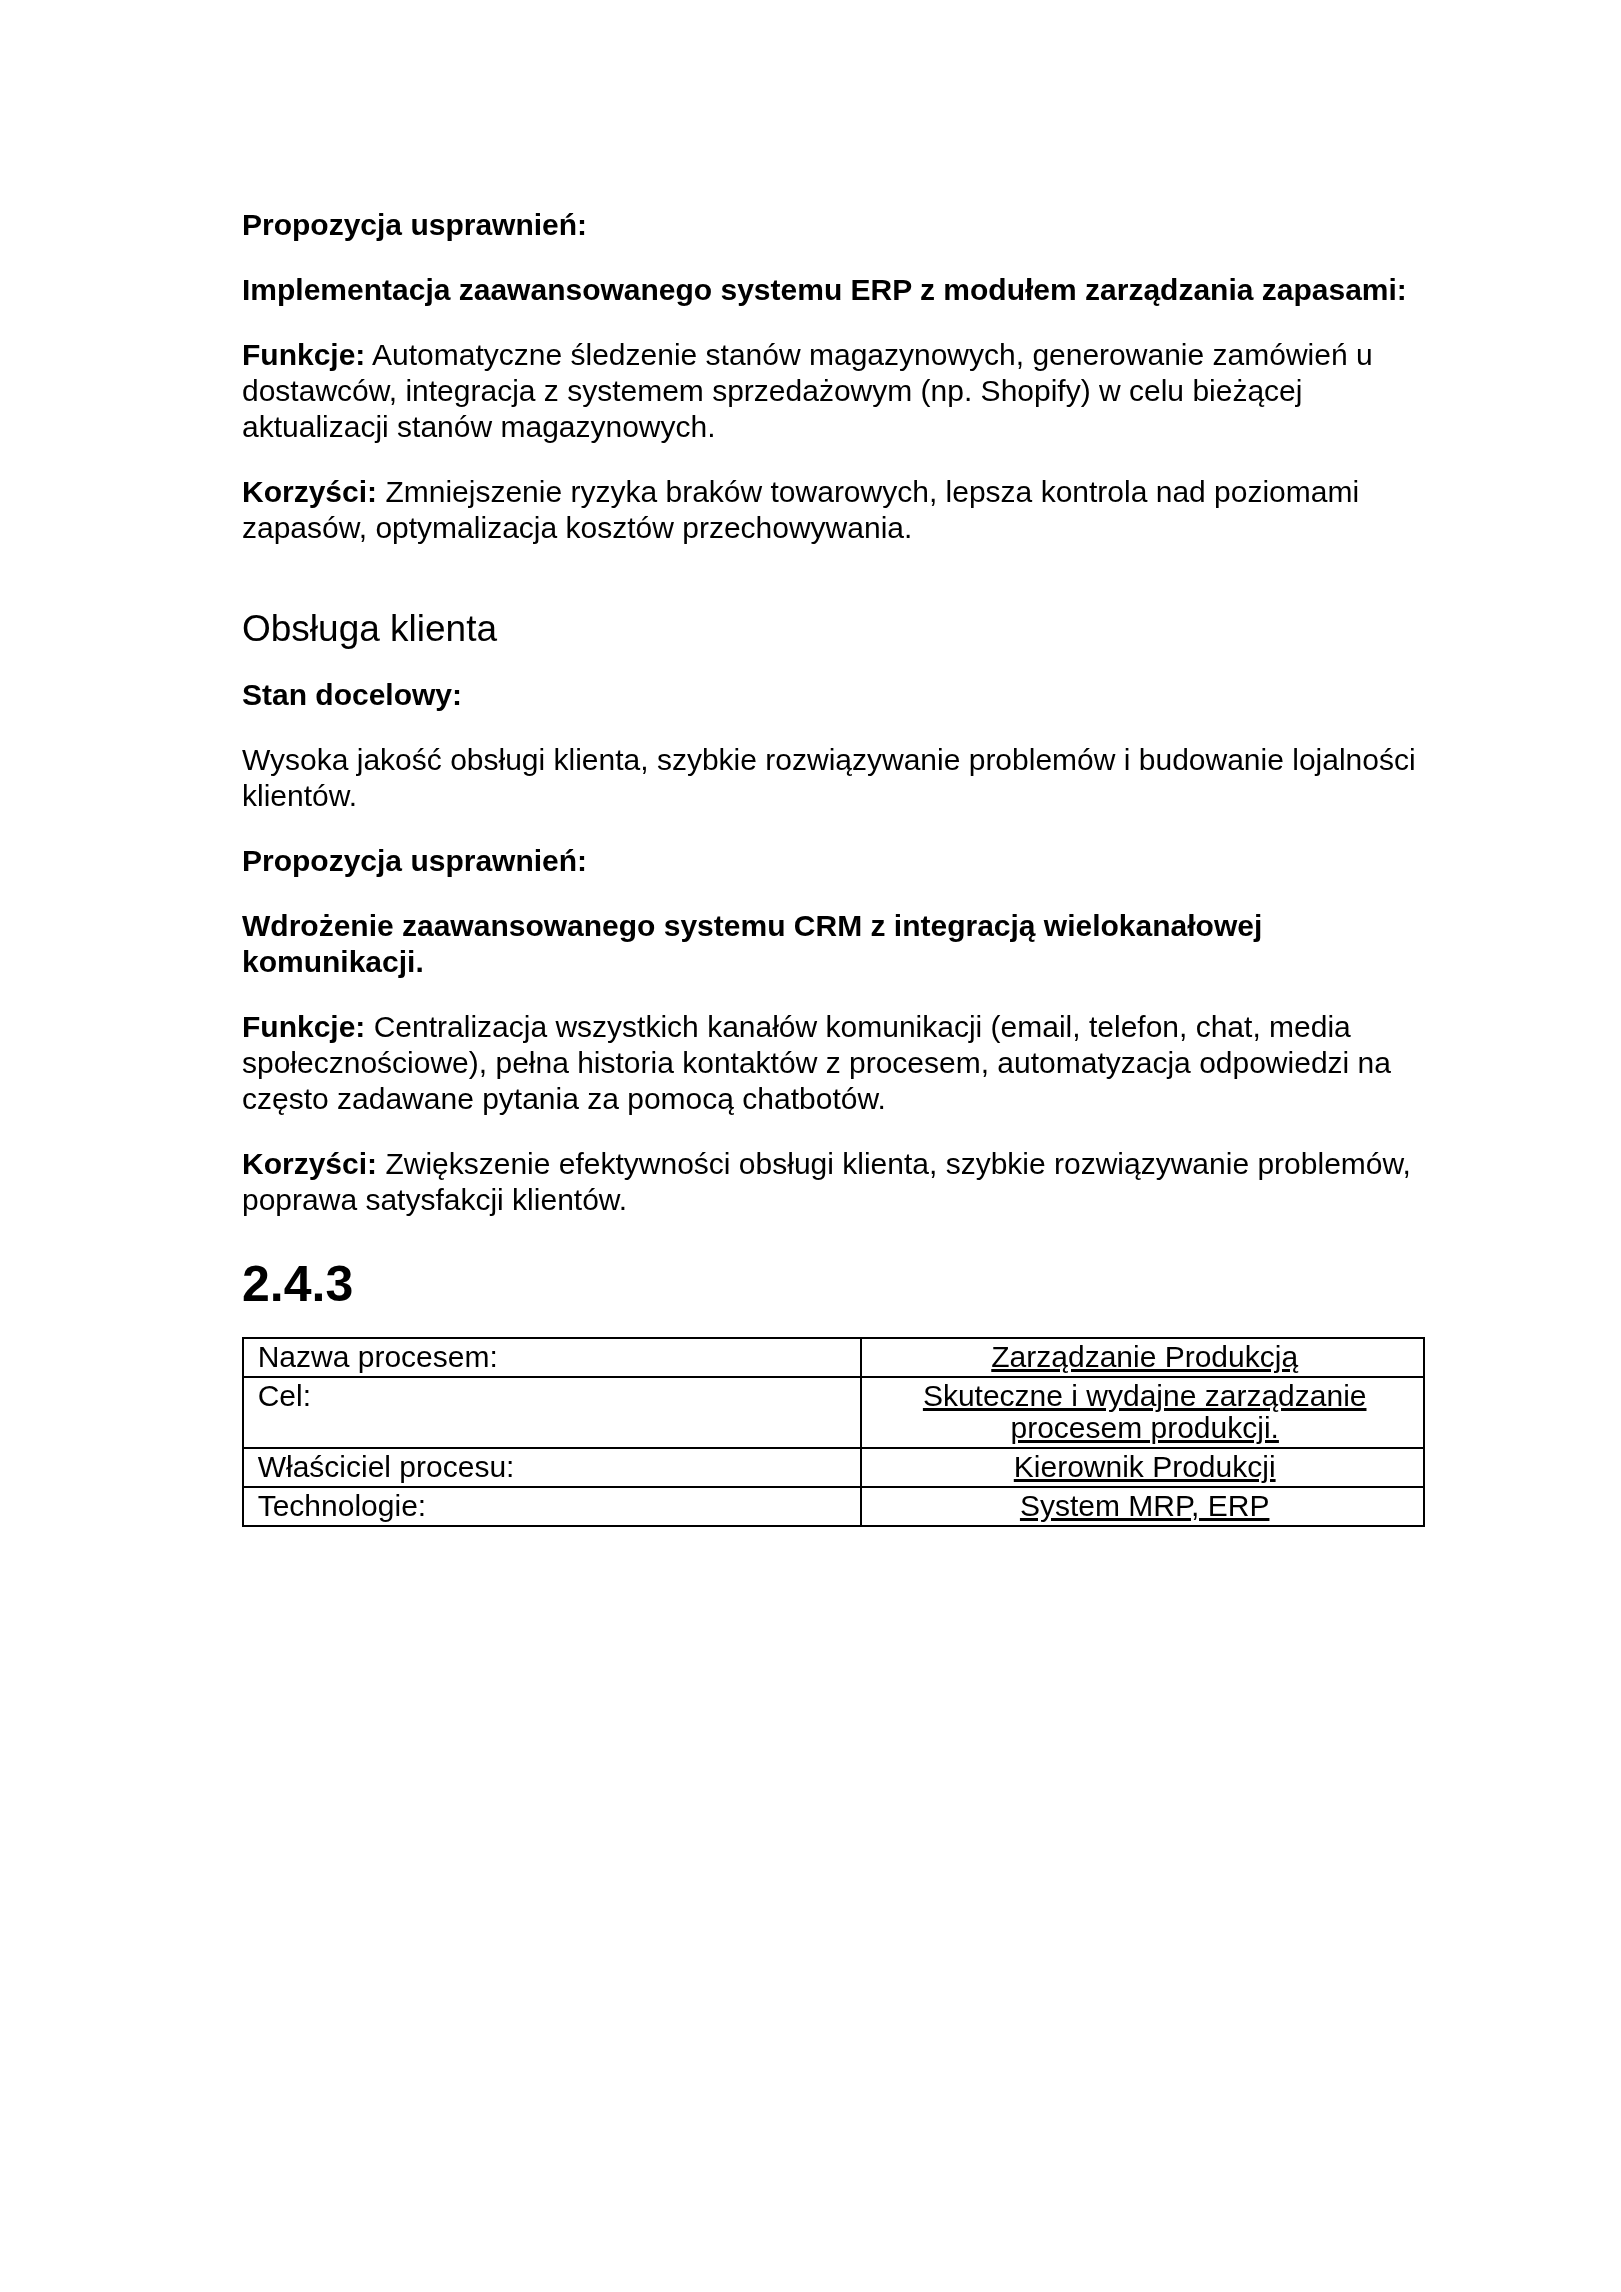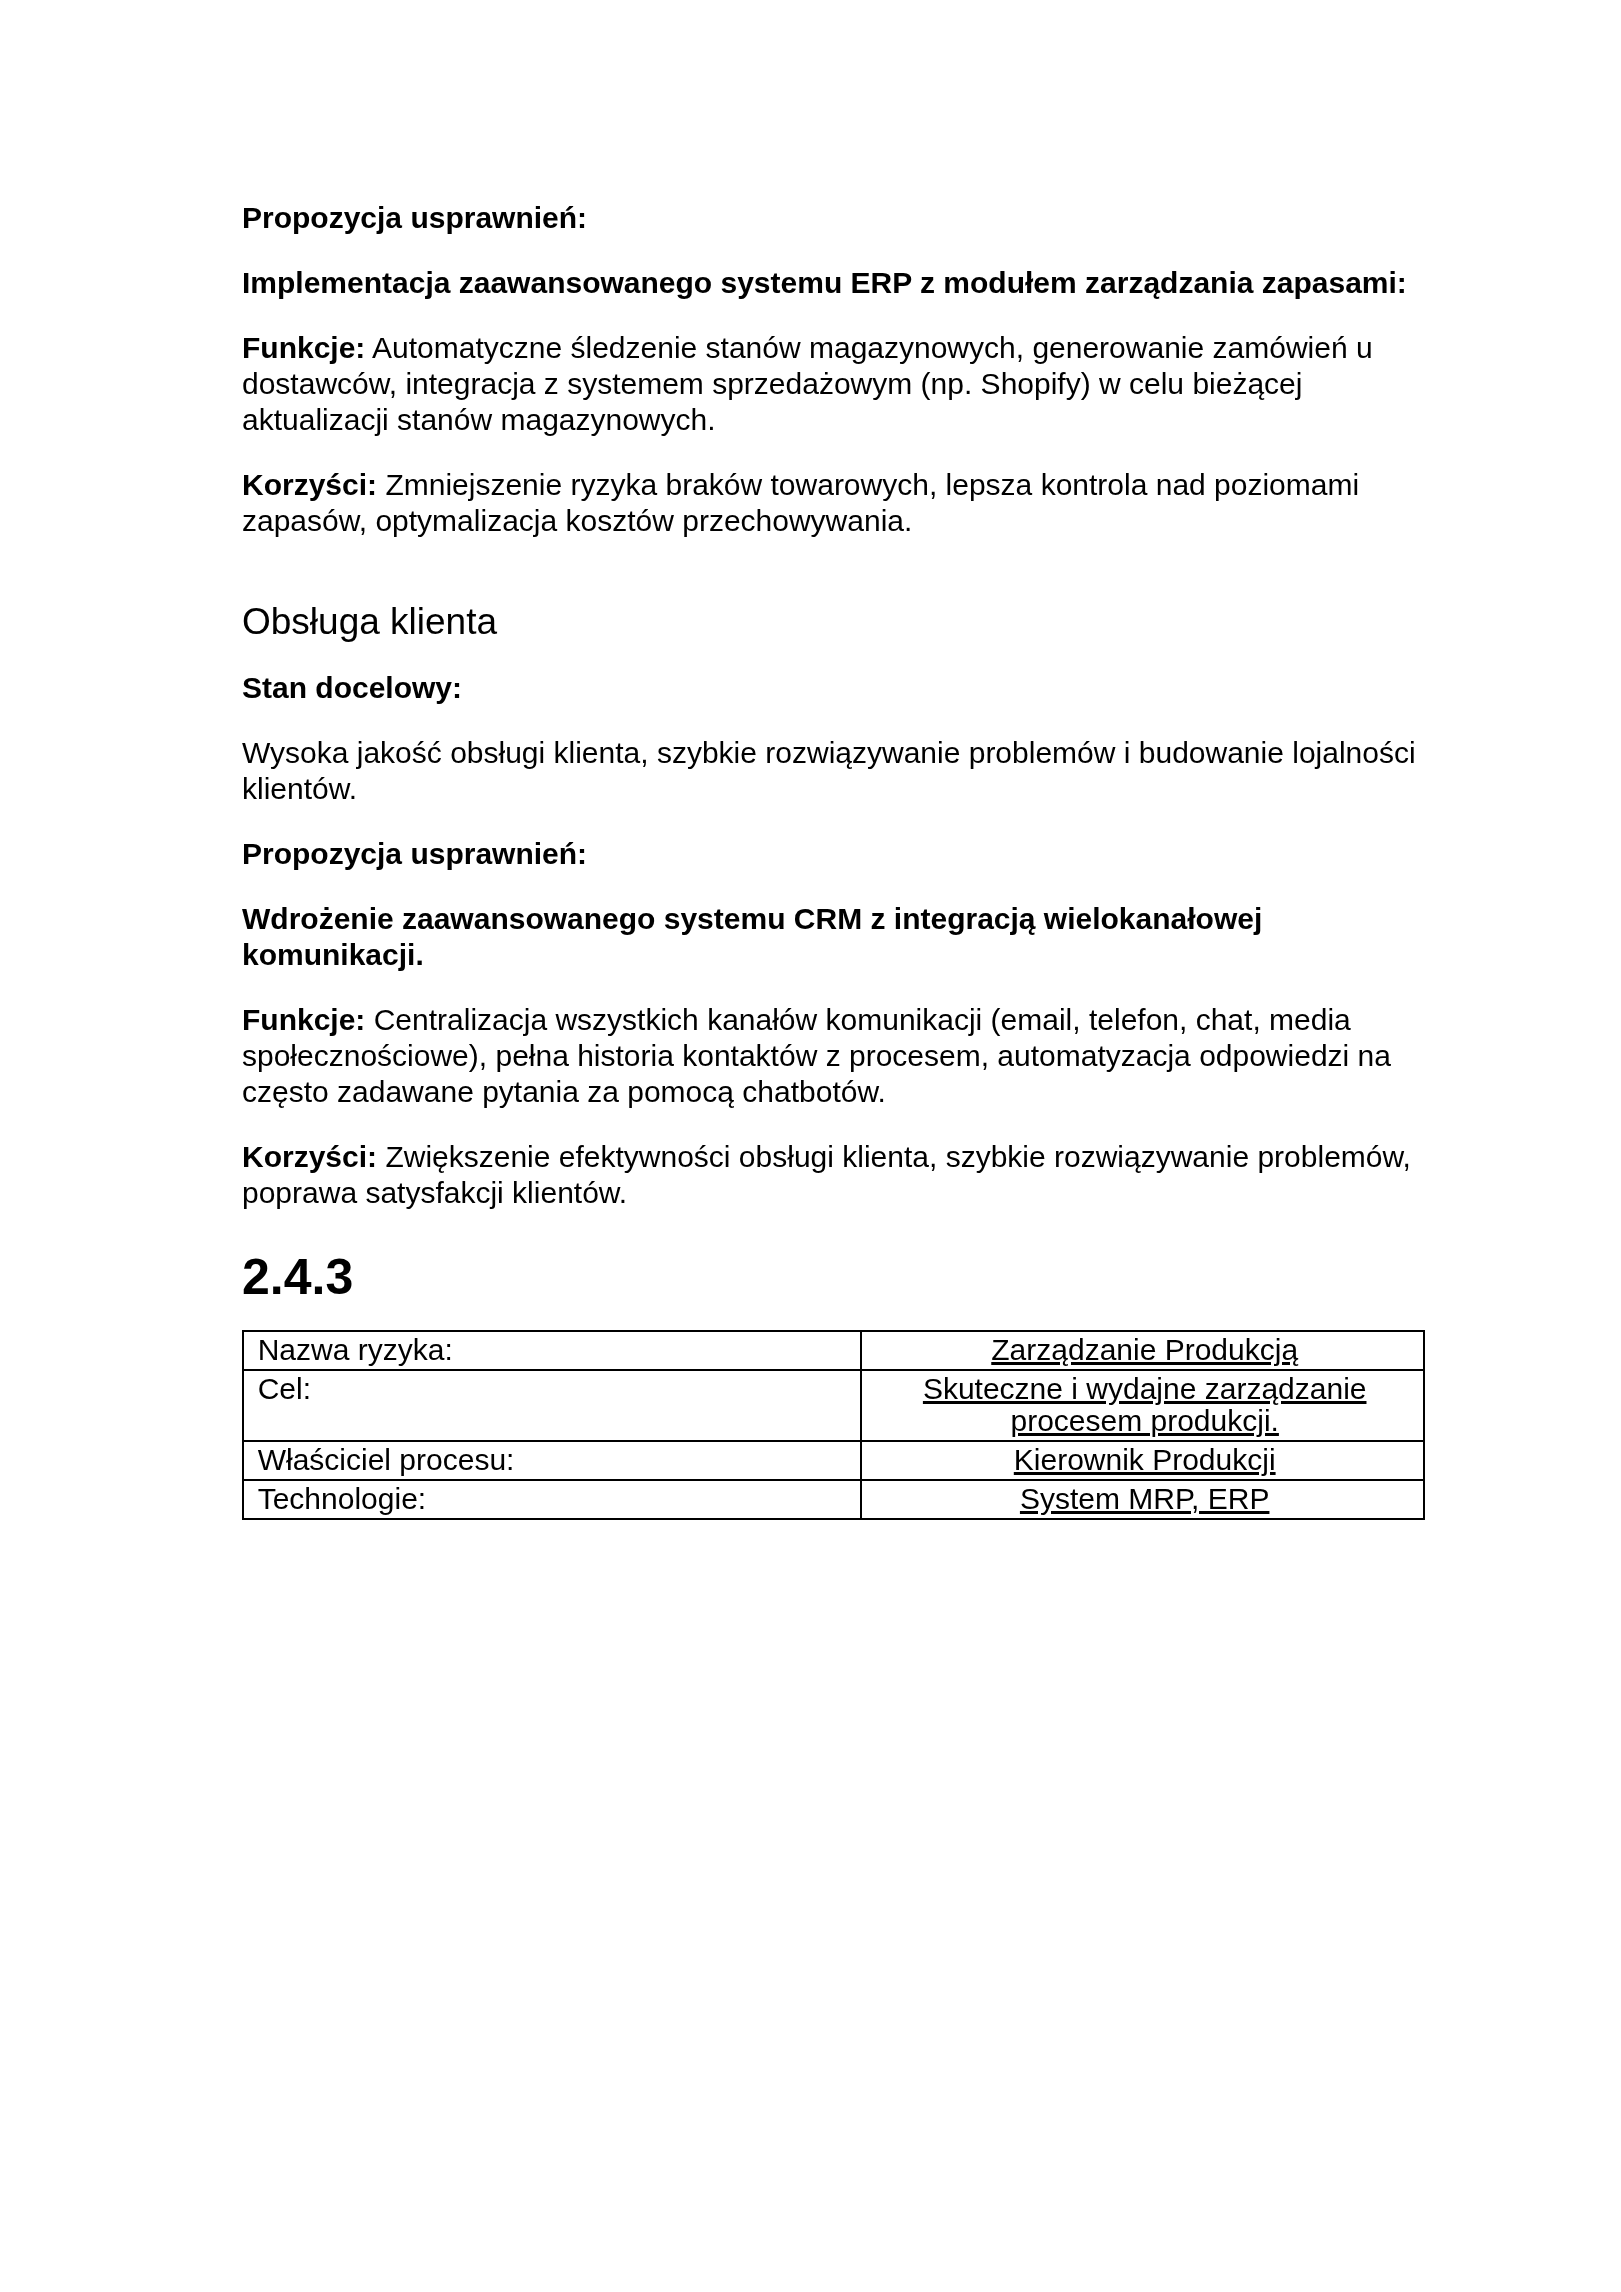--- a/index.html
+++ b/index.html
@@ -8,21 +8,21 @@
     width: 1621px;
     height: 2293px;
     background: #ffffff;
     color: #000000;
     font-family: "Liberation Sans", sans-serif;
     overflow: hidden;
   }
   .content {
     position: absolute;
     left: 242px;
-    top: 200px;
+    top: 207px;
     width: 1189px;
   }
   .para {
     font-size: 30px;
     line-height: 36px;
     margin: 0 0 29px 0;
   }
   .b { font-weight: bold; }
   .section-heading {
     font-size: 37px;
@@ -93,21 +93,21 @@
 
     <p class="para"><span class="b">Funkcje:</span> <span>Centralizacja wszystkich kanałów komunikacji (email, telefon, chat, media społecznościowe), pełna historia kontaktów z procesem, automatyzacja odpowiedzi na często zadawane pytania za pomocą chatbotów.</span></p>
 
     <p class="para"><span class="b">Korzyści:</span> <span>Zwiększenie efektywności obsługi klienta, szybkie rozwiązywanie problemów, poprawa satysfakcji klientów.</span></p>
 
     <div class="num-heading">2.4.3</div>
 
     <table class="process">
       <tbody>
         <tr>
-          <td class="c1">Nazwa ryzyka:</td>
+          <td class="c1">Nazwa procesem:</td>
           <td class="c2">Zarządzanie Produkcją</td>
         </tr>
         <tr>
           <td class="c1">Cel:</td>
           <td class="c2">Skuteczne i wydajne zarządzanie procesem produkcji.</td>
         </tr>
         <tr>
           <td class="c1">Właściciel procesu:</td>
           <td class="c2">Kierownik Produkcji</td>
         </tr>

